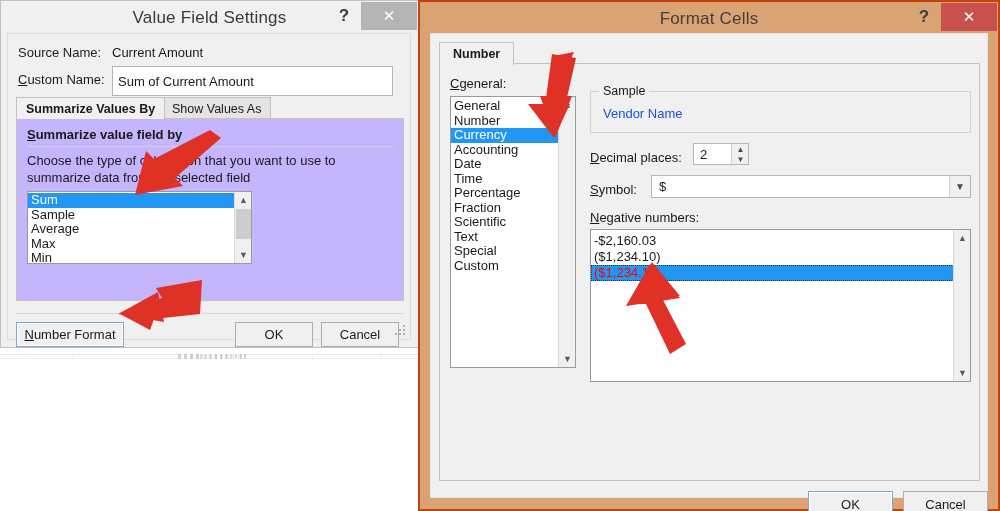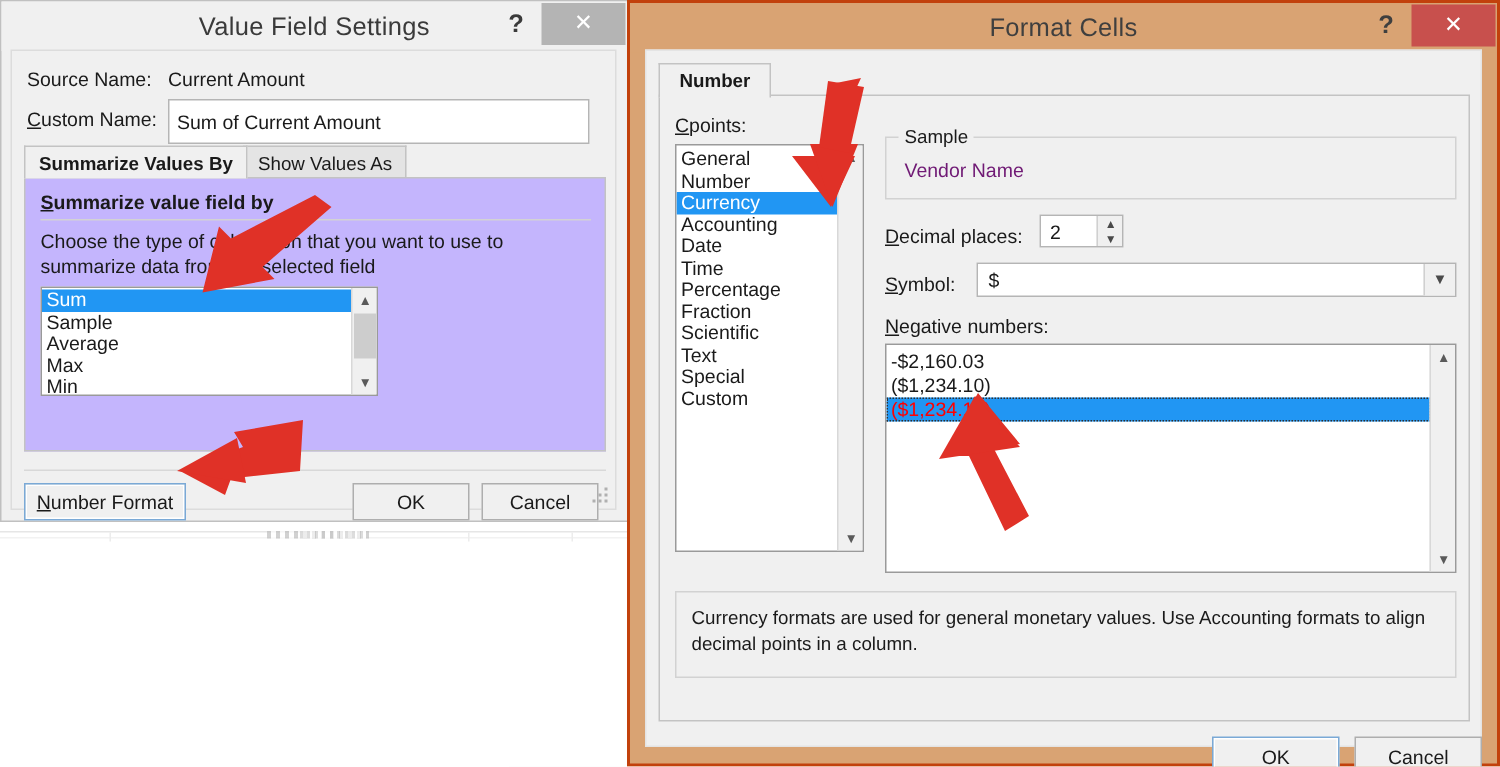--- a/index.html
+++ b/index.html
@@ -286,21 +286,21 @@
       <div class="fc-body">
 
         <div class="fc-tabstrip">
           <div class="tab active" style="left:0px; position:relative; display:inline-flex; padding:0 13px; height:23px;">
             <span>Number</span>
           </div>
         </div>
 
         <div class="fc-tabpanel">
 
-          <span class="row-label" style="left:10px; top:12px;"><span class="u">C</span><span>points:</span></span>
+          <span class="row-label" style="left:10px; top:12px;"><span class="u">C</span><span>general:</span></span>
 
           <div class="listbox" style="left:10px; top:32px; width:126px; height:272px;">
             <div class="items" style="padding-top:2px;">
               <div class="li">General</div>
               <div class="li">Number</div>
               <div class="li sel">Currency</div>
               <div class="li">Accounting</div>
               <div class="li">Date</div>
               <div class="li">Time</div>
               <div class="li">Percentage</div>
@@ -311,21 +311,21 @@
               <div class="li">Custom</div>
             </div>
             <div class="sbar">
               <div class="sb-arrow up">▲</div>
               <div class="sb-arrow down">▼</div>
             </div>
           </div>
 
           <div class="group" style="left:150px; top:27px; width:381px; height:42px;">
             <span class="group-title">Sample</span>
-            <span style="position:absolute; left:12px; top:14px; font-size:13px; color:#701a75;">Vendor Name</span>
+            <span style="position:absolute; left:12px; top:14px; font-size:13px; color:#1d4ed8;">Vendor Name</span>
           </div>
 
           <span class="row-label" style="left:150px; top:86px;"><span class="u">D</span><span>ecimal places:</span></span>
           <div class="spinner" style="left:253px; top:79px; width:56px; height:22px;">
             <span style="position:absolute; left:6px; top:3px;">2</span>
             <div class="spin-btns">
               <div class="spin-b up">▲</div>
               <div class="spin-b dn">▼</div>
             </div>
           </div>
@@ -342,21 +342,20 @@
               <div class="li" style="color:#1a1a1a; line-height:16px; height:16px;">-$2,160.03</div>
               <div class="li" style="color:#1a1a1a; line-height:16px; height:16px;">($1,234.10)</div>
               <div class="li sel" style="color:#ff0000; line-height:16px; height:16px; background:#2196f3; outline:1px dotted #303030; outline-offset:-1px; width:363px;">($1,234.10)</div>
             </div>
             <div class="sbar">
               <div class="sb-arrow up">▲</div>
               <div class="sb-arrow down">▼</div>
             </div>
           </div>
 
-          <div class="desc-box" style="left:10px; top:330px; width:521px; height:58px;">Currency formats are used for general monetary values.  Use Accounting formats to align decimal points in a column.</div>
         </div>
 
         <div class="btn focus" style="left:377px; top:457px; width:85px; height:27px;">
           <span>OK</span>
         </div>
         <div class="btn" style="left:472px; top:457px; width:85px; height:27px;">
           <span>Cancel</span>
         </div>
       </div>
     </div>

